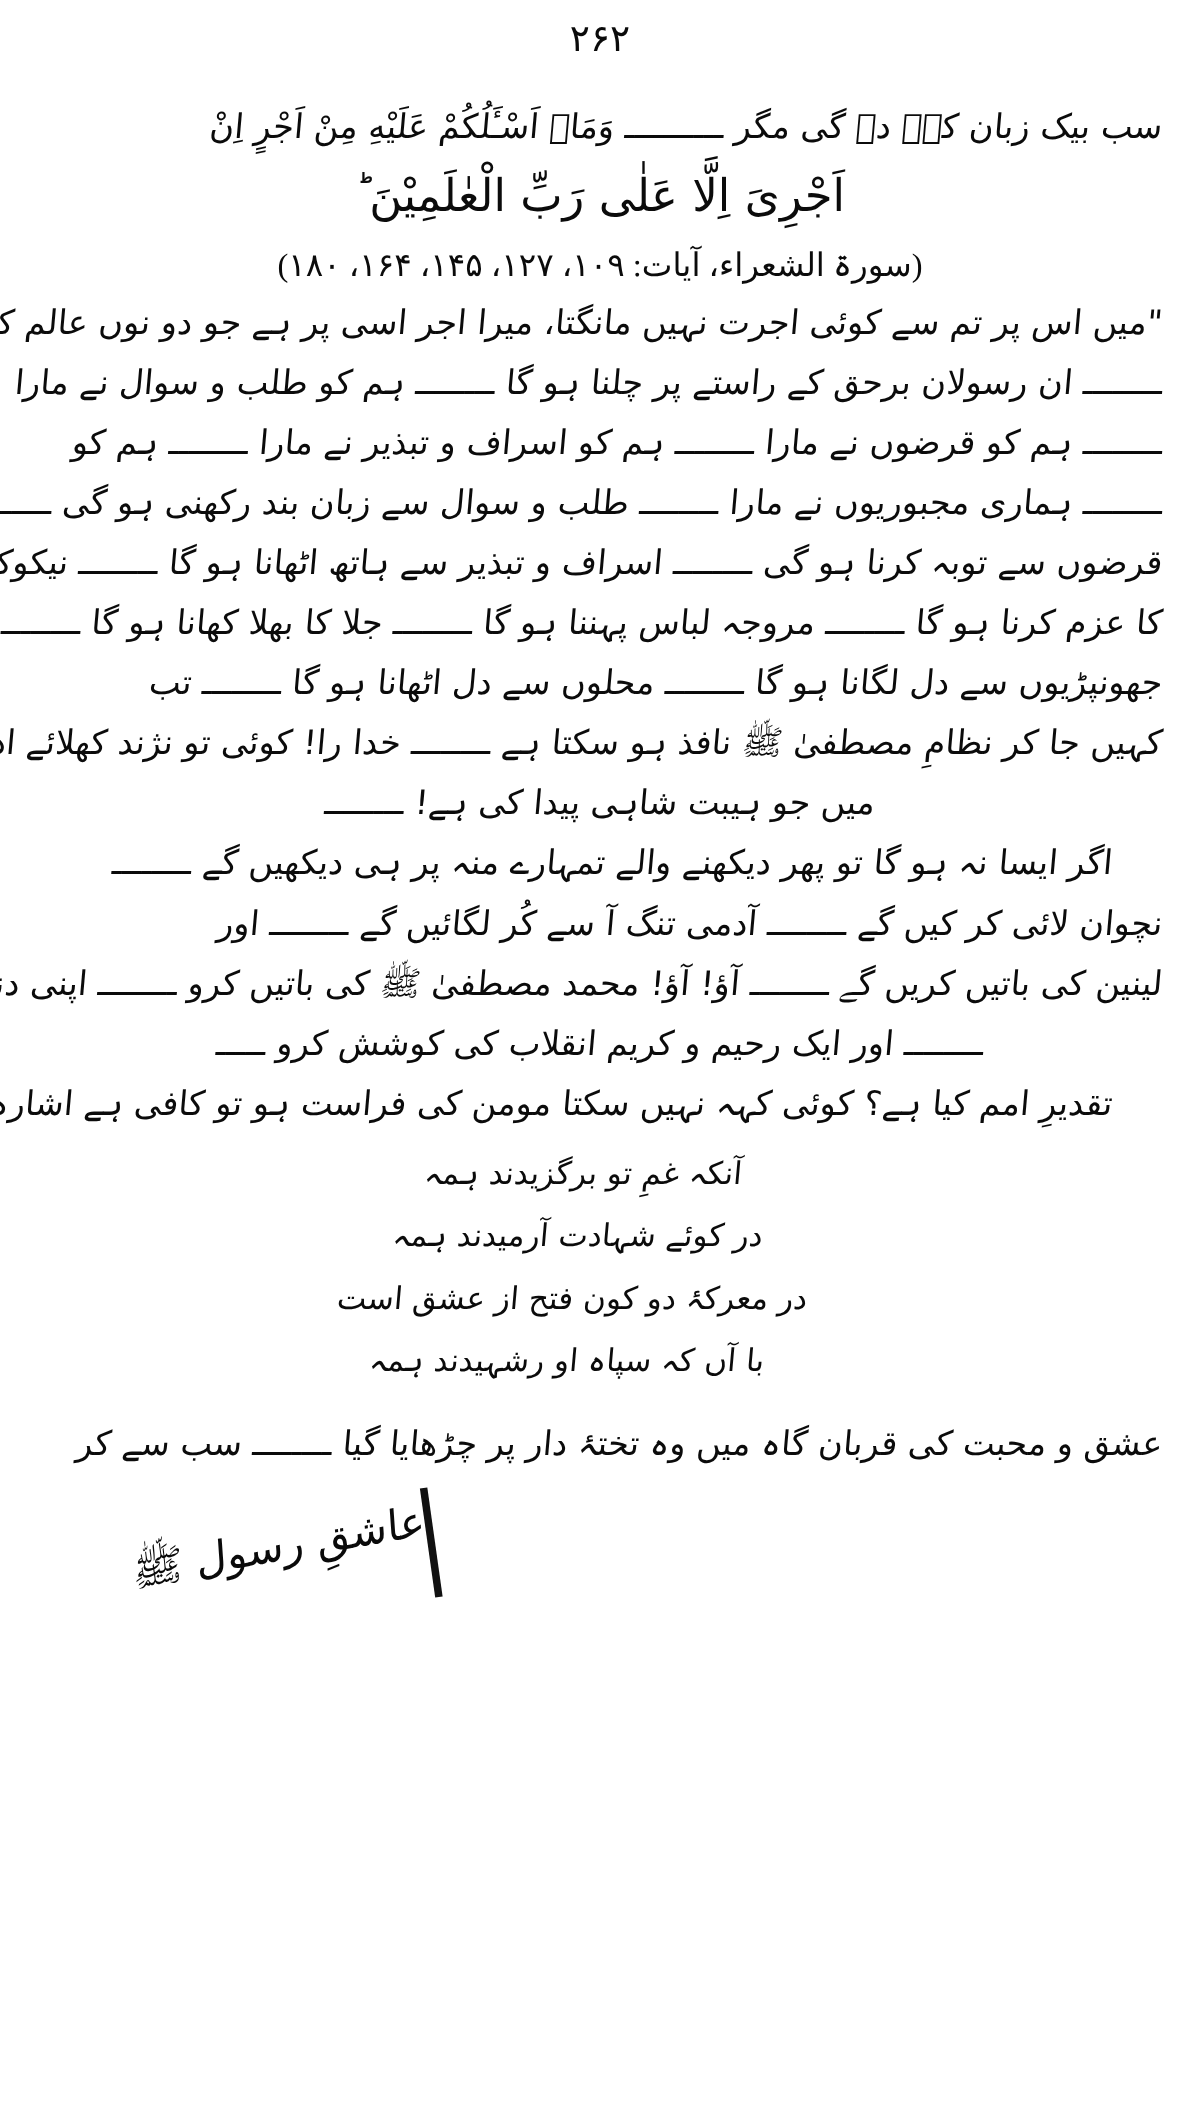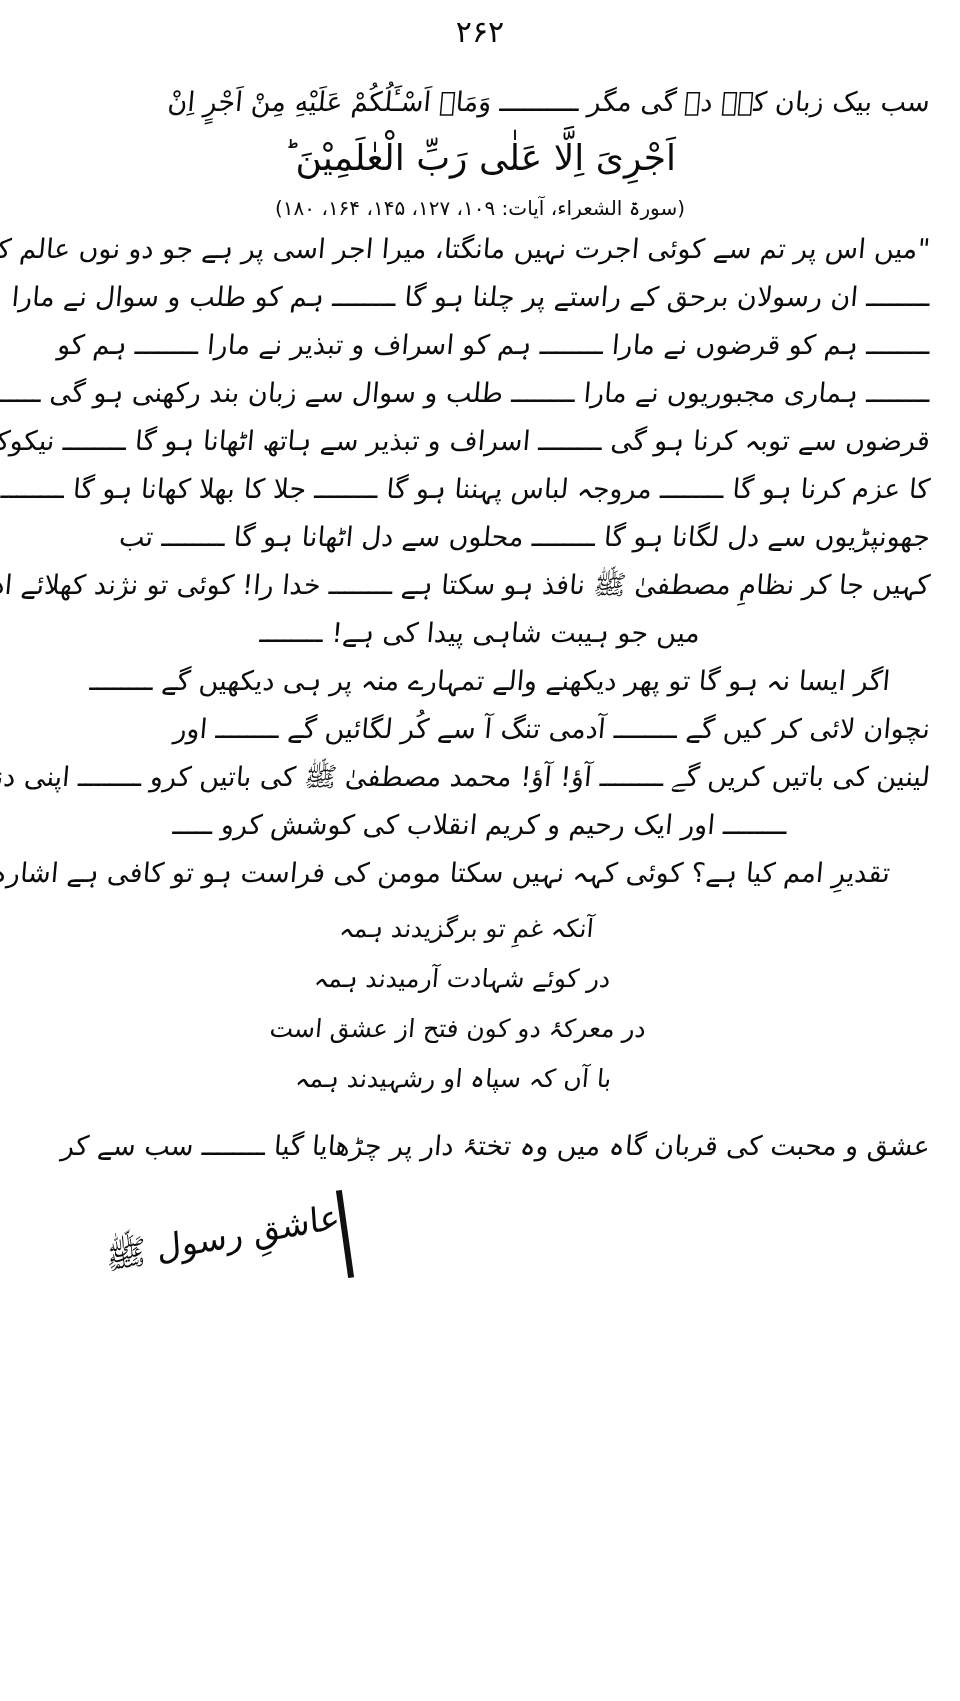--- a/index.html
+++ b/index.html
@@ -50,23 +50,24 @@
     transform: skewX(-5deg);
     transform-origin: right center;
   }
   .quran {
     font-size: 36px;
     line-height: 1.8;
     text-align: center;
     transform: none;
   }
   .ref {
-    font-size: 20px;
+    font-size: 26px;
     line-height: 1.7;
     text-align: center;
+    font-family: Liberation Serif, serif;
   }
   .centered { text-align: center; }
   .right { text-align: right; }
   .indent-1 { padding-right: 40px; }
   .block-persian {
     margin-top: 6px;
     font-size: 25px;
     line-height: 2.0;
     text-align: center;
     padding-right: 40px;

